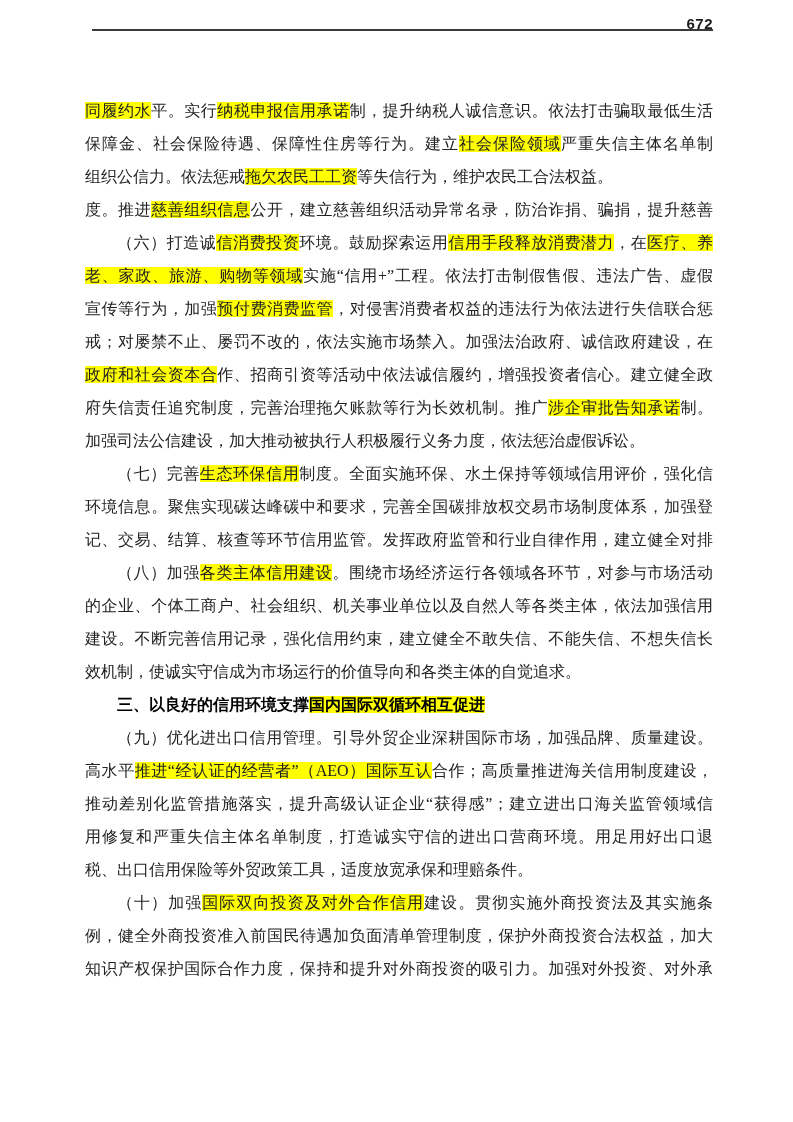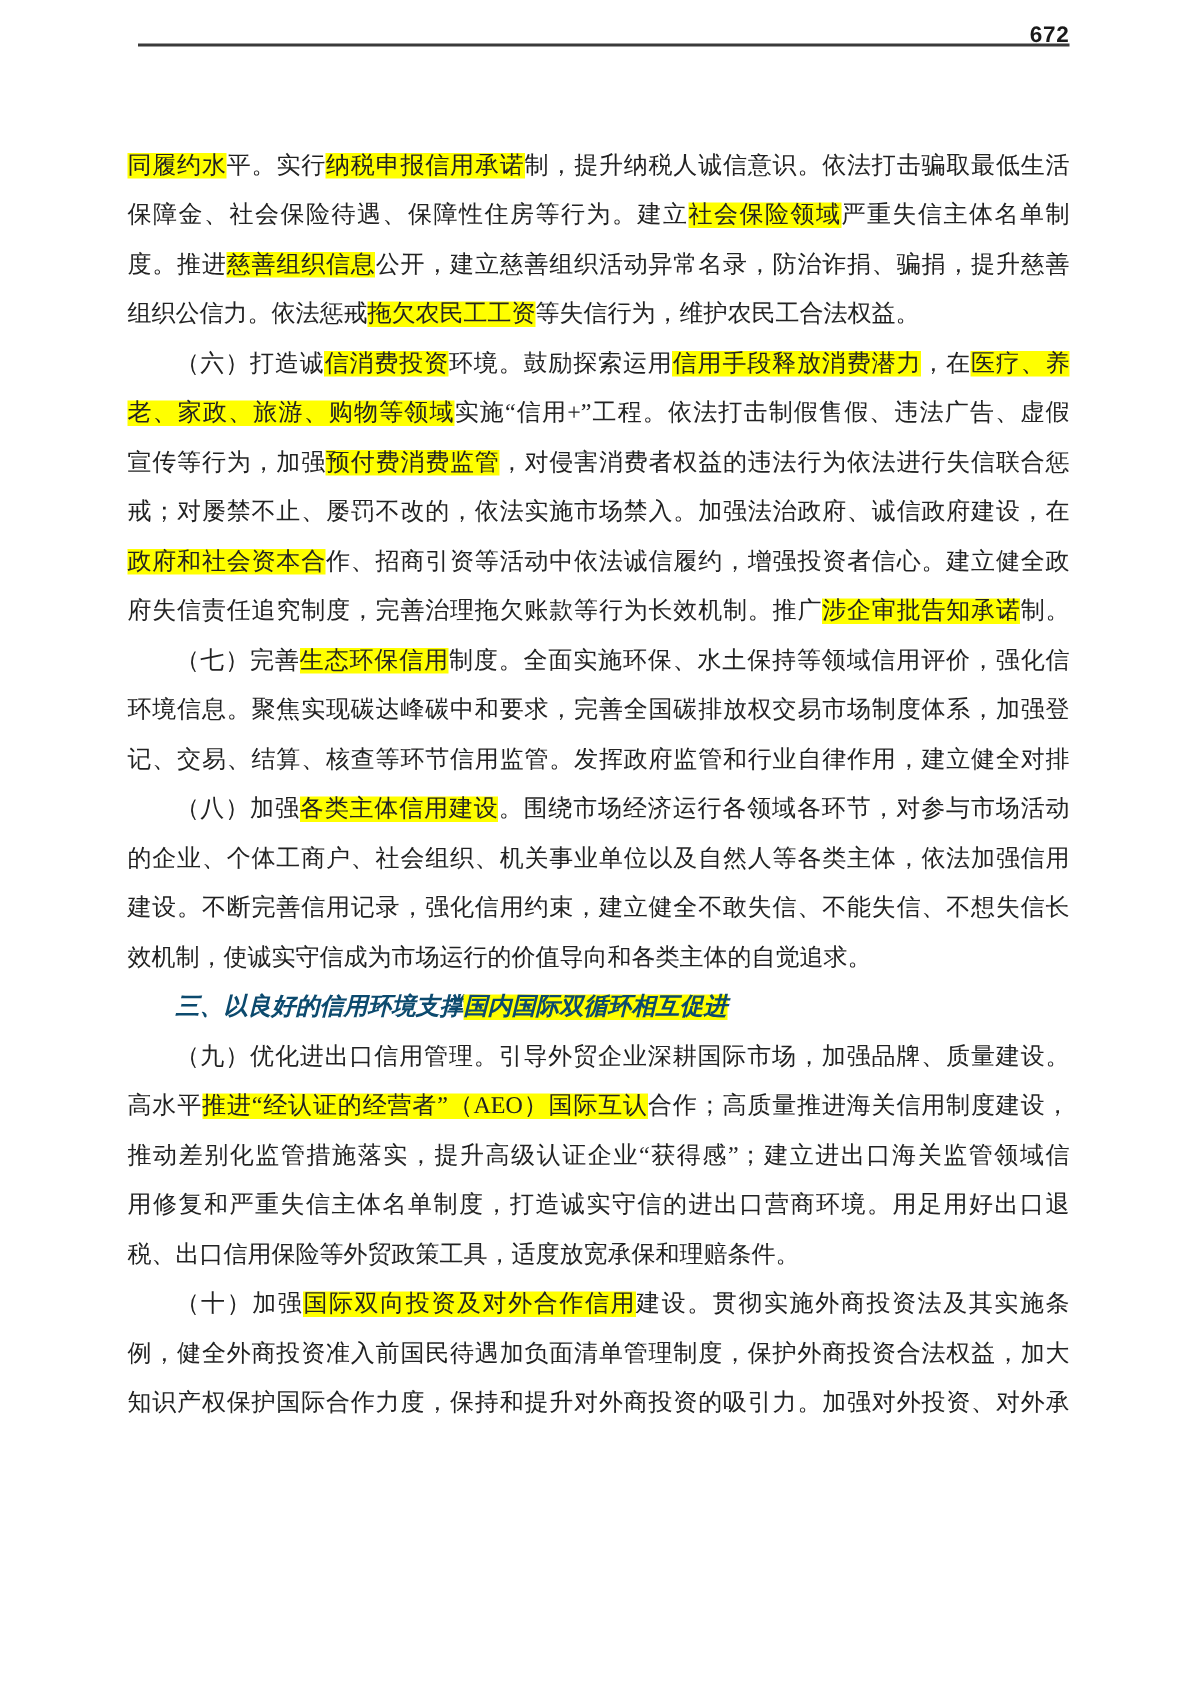--- a/index.html
+++ b/index.html
@@ -38,46 +38,46 @@
     font-size: 16px;
     line-height: 33px;
   }
   .block { margin: 0; }
   .line { height: 33px; overflow: visible; }
   .line.j { text-align: justify; text-align-last: justify; }
   .line.indent { padding-left: 32px; }
   .heading .line {
     font-family: "Liberation Sans", "DejaVu Sans", sans-serif;
     font-weight: 700;
-    color: #0c4a6e;
-    font-style: italic;
+    color: #000000;
   }
   .hl { background: var(--hl, #ffff00); }
   .txt { background: transparent; }
 </style>
 </head>
 <body>
 
 <div class="page-wrap">
   <div class="page-number">672</div>
   <div class="rule"></div>
   <div class="content">
       <div class="block para">
         <div class="line j"><span class="hl">同履约水</span><span class="txt">平。实行</span><span class="hl">纳税申报信用承诺</span><span class="txt">制，提升纳税人诚信意识。依法打击骗取最低生活</span></div>
         <div class="line j"><span class="txt">保障金、社会保险待遇、保障性住房等行为。建立</span><span class="hl">社会保险领域</span><span class="txt">严重失信主体名单制</span></div>
+        <div class="line"><span class="txt">组织公信力。依法惩戒</span><span class="hl">拖欠农民工工资</span><span class="txt">等失信行为，维护农民工合法权益。</span></div>
         <div class="line j"><span class="txt">度。推进</span><span class="hl">慈善组织信息</span><span class="txt">公开，建立慈善组织活动异常名录，防治诈捐、骗捐，提升慈善</span></div>
-        <div class="line"><span class="txt">组织公信力。依法惩戒</span><span class="hl">拖欠农民工工资</span><span class="txt">等失信行为，维护农民工合法权益。</span></div>
       </div>
       <div class="block para">
         <div class="line j indent"><span class="txt">（六）打造诚</span><span class="hl">信消费投资</span><span class="txt">环境。鼓励探索运用</span><span class="hl">信用手段释放消费潜力</span><span class="txt">，在</span><span class="hl">医疗、养</span></div>
         <div class="line j"><span class="hl">老、家政、旅游、购物等领域</span><span class="txt">实施“信用+”工程。依法打击制假售假、违法广告、虚假</span></div>
         <div class="line j"><span class="txt">宣传等行为，加强</span><span class="hl">预付费消费监管</span><span class="txt">，对侵害消费者权益的违法行为依法进行失信联合惩</span></div>
         <div class="line j"><span class="txt">戒；对屡禁不止、屡罚不改的，依法实施市场禁入。加强法治政府、诚信政府建设，在</span></div>
         <div class="line j"><span class="hl">政府和社会资本合</span><span class="txt">作、招商引资等活动中依法诚信履约，增强投资者信心。建立健全政</span></div>
         <div class="line j"><span class="txt">府失信责任追究制度，完善治理拖欠账款等行为长效机制。推广</span><span class="hl">涉企审批告知承诺</span><span class="txt">制。</span></div>
+        <div class="line"><span class="txt">加强司法公信建设，加大推动被执行人积极履行义务力度，依法惩治虚假诉讼。</span></div>
       </div>
       <div class="block para">
         <div class="line j indent"><span class="txt">（七）完善</span><span class="hl">生态环保信用</span><span class="txt">制度。全面实施环保、水土保持等领域信用评价，强化信</span></div>
         <div class="line j"><span class="txt">环境信息。聚焦实现碳达峰碳中和要求，完善全国碳排放权交易市场制度体系，加强登</span></div>
         <div class="line j"><span class="txt">记、交易、结算、核查等环节信用监管。发挥政府监管和行业自律作用，建立健全对排</span></div>
       </div>
       <div class="block para">
         <div class="line j indent"><span class="txt">（八）加强</span><span class="hl">各类主体信用建设</span><span class="txt">。围绕市场经济运行各领域各环节，对参与市场活动</span></div>
         <div class="line j"><span class="txt">的企业、个体工商户、社会组织、机关事业单位以及自然人等各类主体，依法加强信用</span></div>
         <div class="line j"><span class="txt">建设。不断完善信用记录，强化信用约束，建立健全不敢失信、不能失信、不想失信长</span></div>

